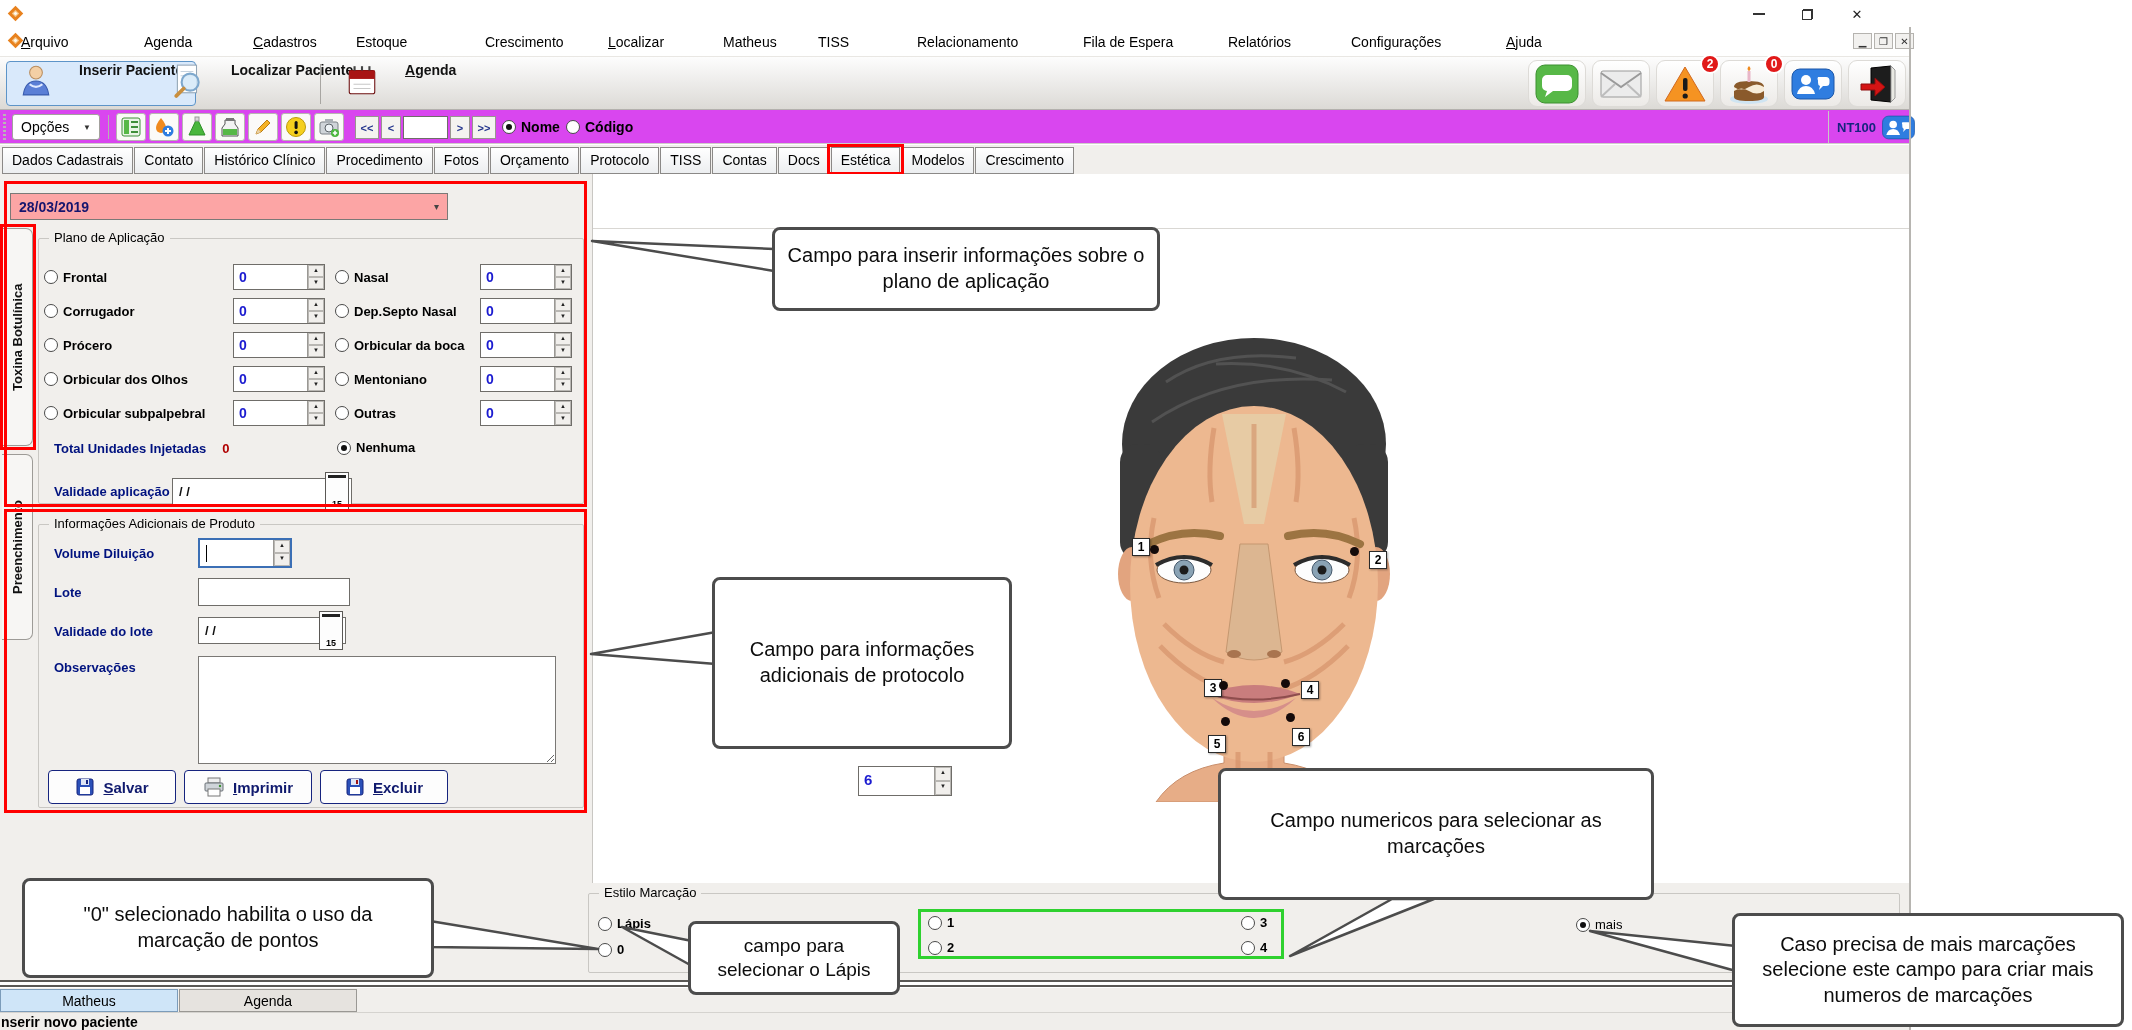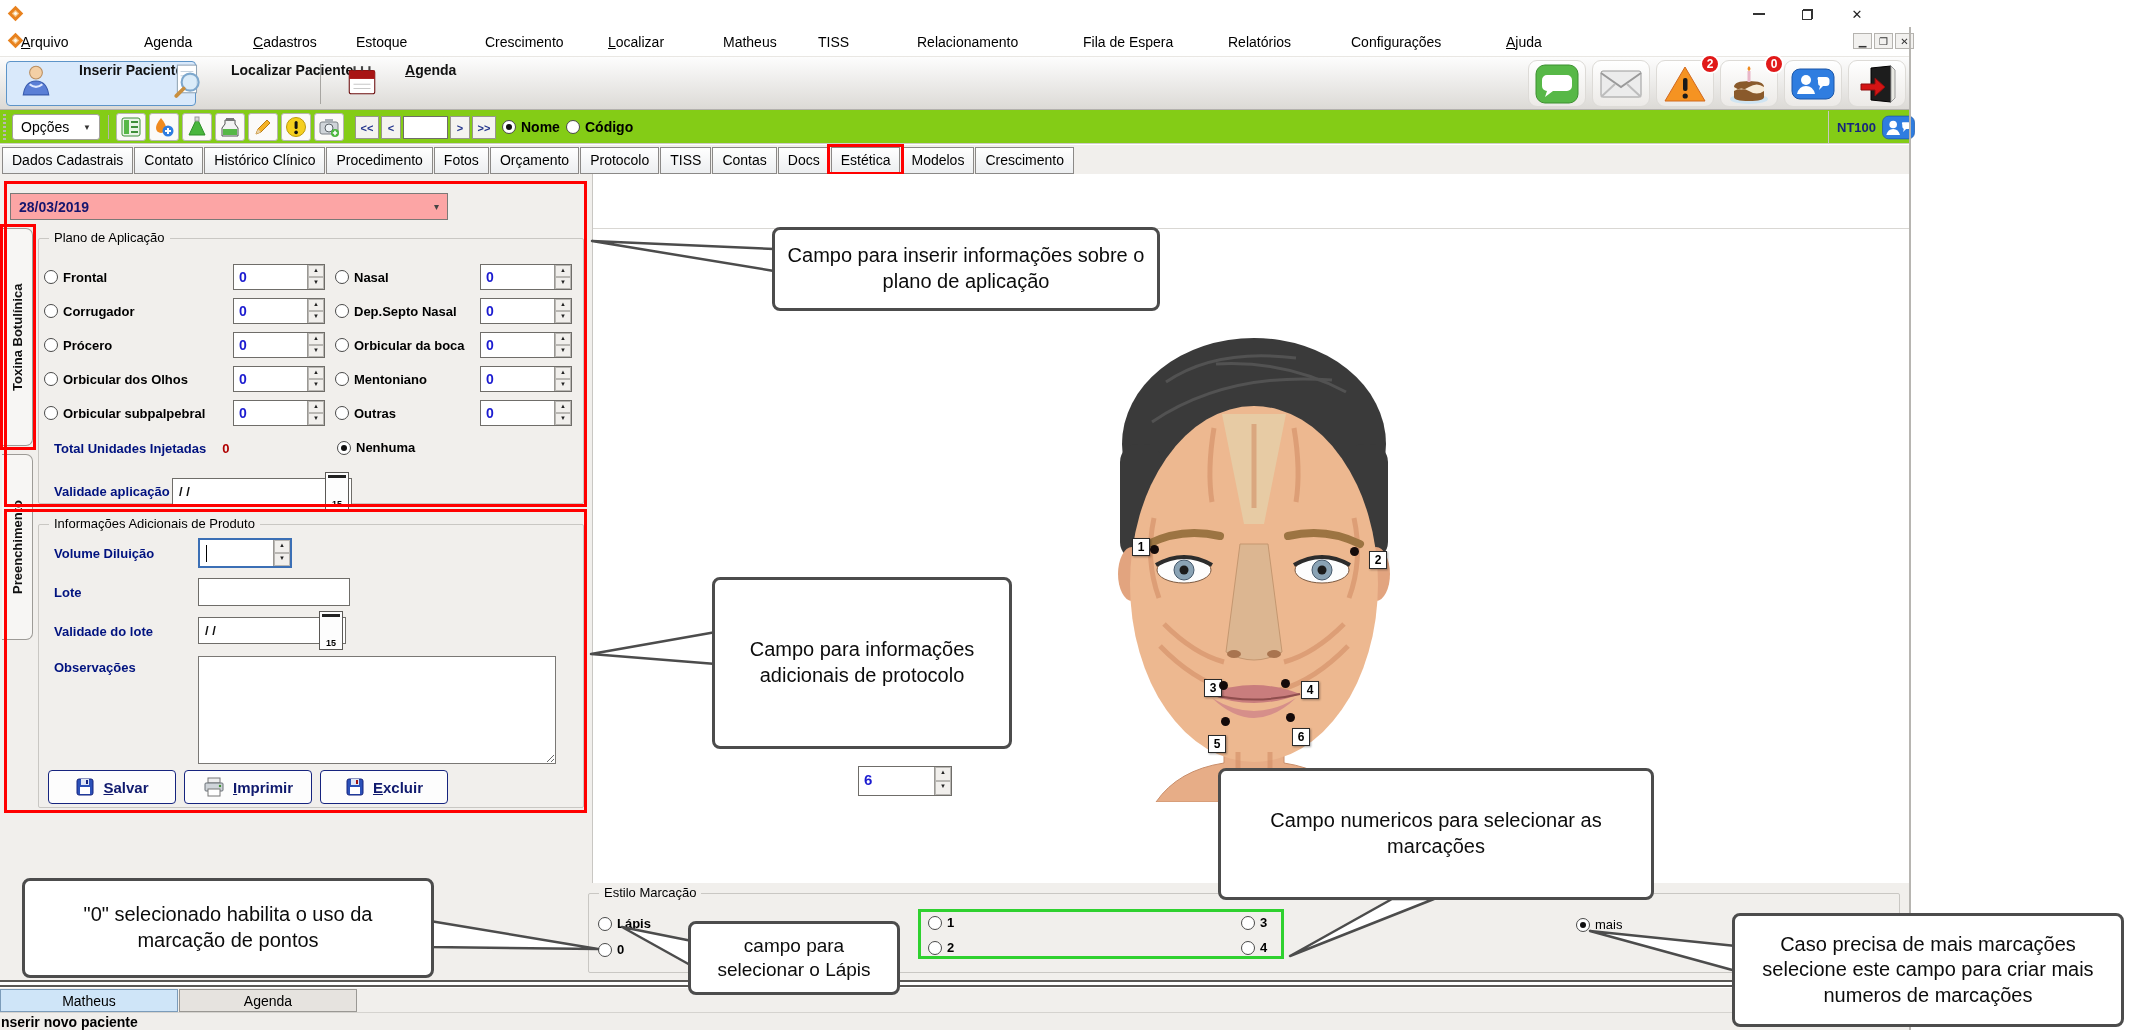--- a/index.html
+++ b/index.html
@@ -37,21 +37,21 @@
 
   
   #toolbar{position:absolute;left:0;top:57px;width:1911px;height:53px;background:linear-gradient(#fdfdfd,#dcdad6);border-bottom:1px solid #b3b1ad}
   .tbtn{position:absolute;top:4px;height:45px;border:1px solid transparent;border-radius:4px;display:flex;align-items:flex-start;gap:26px;padding:0 12px;font-size:14px;font-weight:700;color:#111;background:transparent}
   .tbtn.selected{background:#d9e9fb;border-color:#5d94c8}
   .tsep{position:absolute;top:7px;width:1px;height:40px;background:#a8a6a2}
   .ribtn{position:absolute;top:3px;width:58px;height:47px;border-radius:9px;background:linear-gradient(#ffffff,#eceae7);border:1px solid #dddbd7;display:flex;align-items:center;justify-content:center}
   .badge{position:absolute;top:-7px;right:-7px;min-width:20px;height:20px;border-radius:50%;background:var(--badge-red,#e11919);color:#fff;font-size:12px;font-weight:700;display:flex;align-items:center;justify-content:center;border:2px solid #fff}
 
   
-  #toolbar2{position:absolute;left:0;top:110px;width:1911px;height:34px;background:#84cc16;border-bottom:1px solid #cfcdc9}
+  #toolbar2{position:absolute;left:0;top:110px;width:1911px;height:34px;background:#d946ef;border-bottom:1px solid #cfcdc9}
   #grip{position:absolute;left:3px;top:4px;width:3px;height:26px;background:repeating-linear-gradient(#b9b7b3 0 2px,transparent 2px 4px)}
   #opcoes-btn{position:absolute;left:12px;top:4px;width:88px;height:26px;background:#fff;border:1px solid #a3a19d;border-radius:3px;font-size:14px;display:flex;align-items:center;justify-content:space-between;padding:0 8px}
   #opcoes-btn .dd{font-size:8px;color:#333}
   .t2sep{position:absolute;left:108px;top:5px;width:1px;height:24px;background:#b5b3af}
   .sbtn{position:absolute;top:3px;width:30px;height:28px;background:#fbfaf8;border:1px solid #b7b5b1;border-radius:3px;display:flex;align-items:center;justify-content:center}
   .navb{position:absolute;top:6px;height:23px;background:#f4f3f0;border:1px solid #98968f;color:#23348c;font-weight:700;font-size:11px;display:flex;align-items:center;justify-content:center}
   #nav-input{position:absolute;left:403px;top:6px;width:45px;height:23px;background:#fff;border:1px solid #6f6d69}
   .radio{display:inline-block;width:14px;height:14px;border:1px solid #4a4a4a;border-radius:50%;background:#fff;flex:none;position:relative;vertical-align:-2px}
   .radio.checked::after{content:'';position:absolute;left:3px;top:3px;width:6px;height:6px;border-radius:50%;background:#111}
   .radio-row{position:absolute;display:flex;align-items:center;gap:5px;font-size:14px;font-weight:700}

